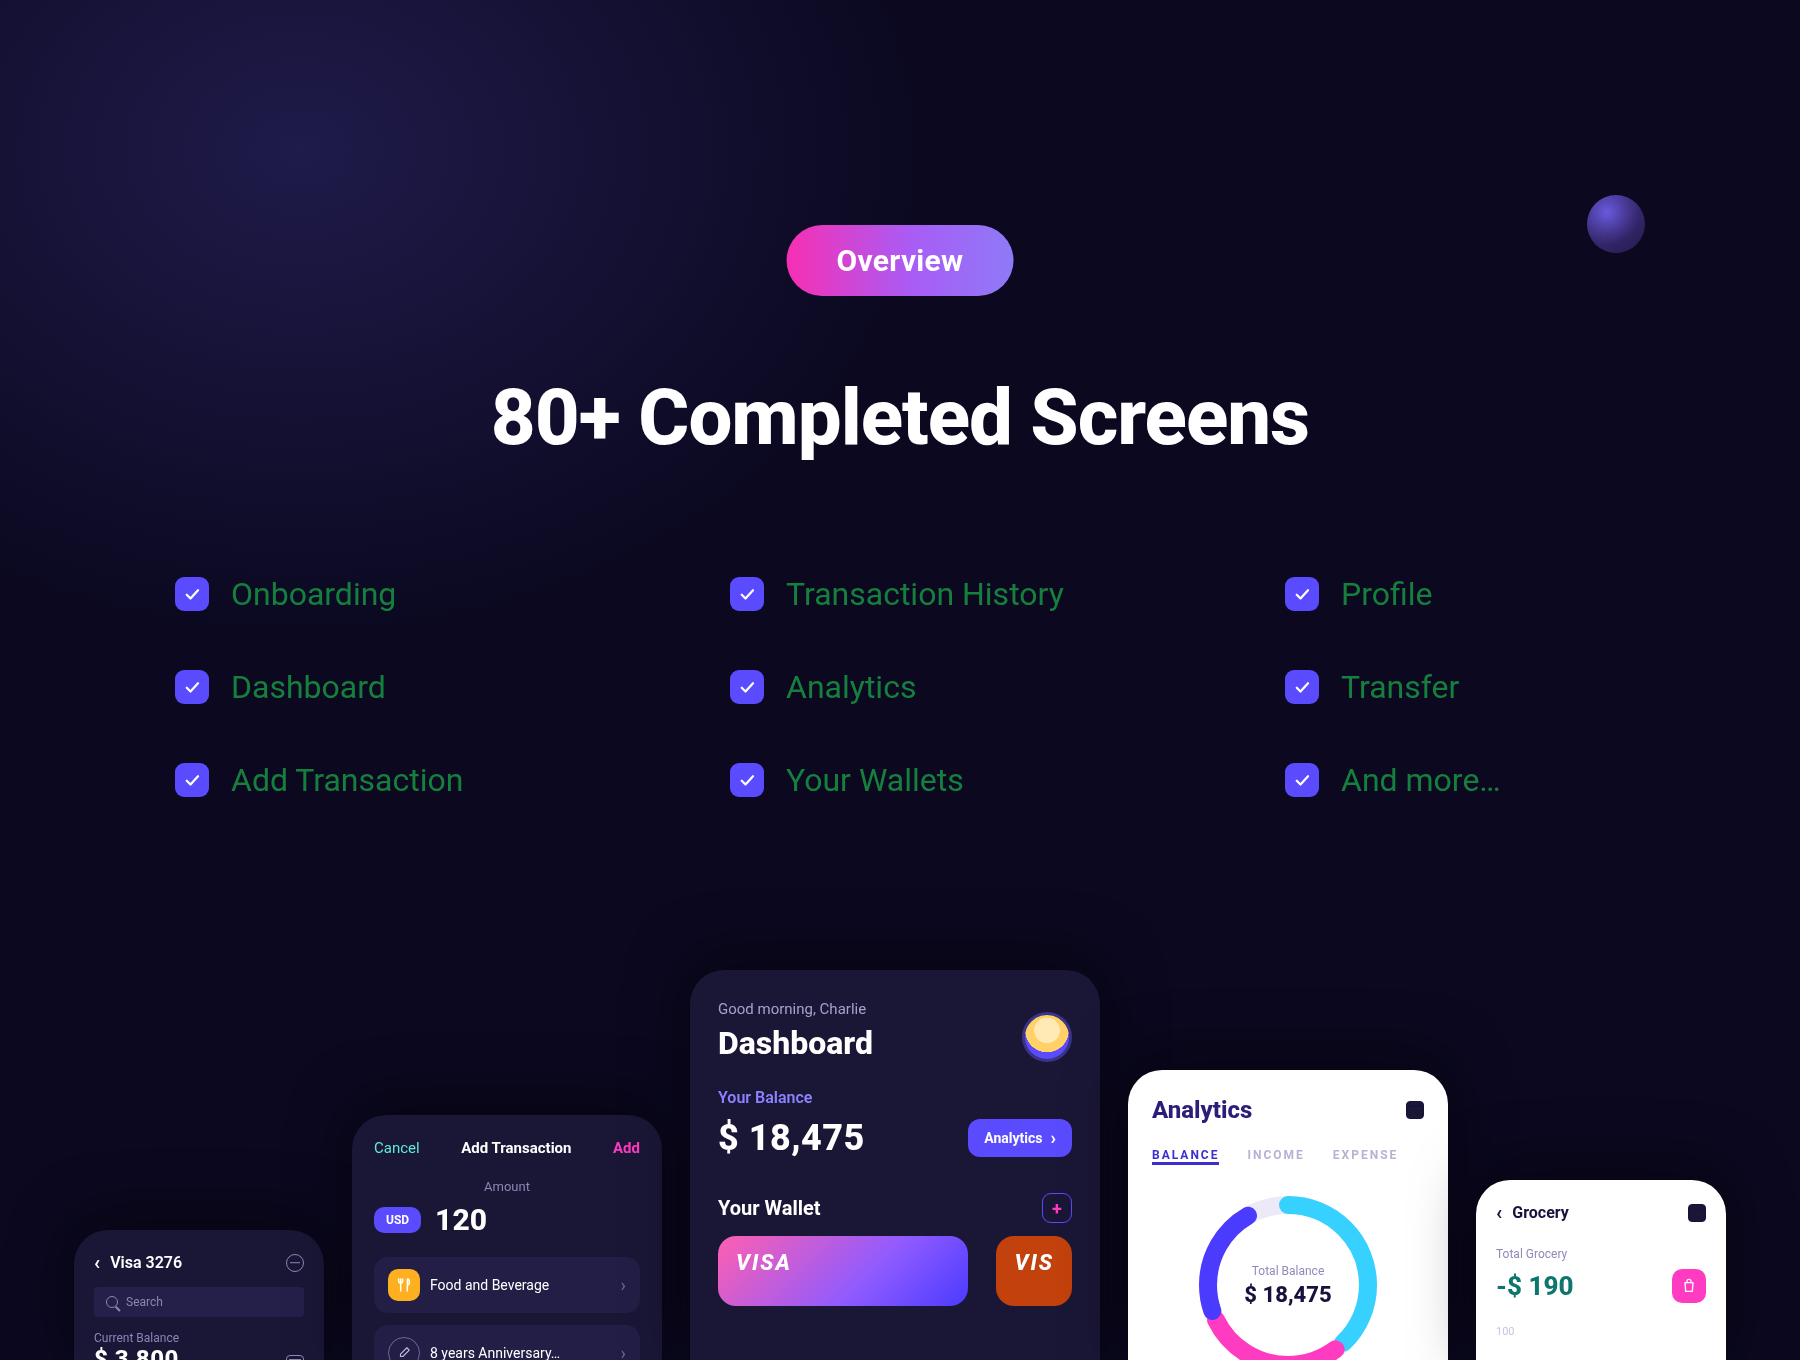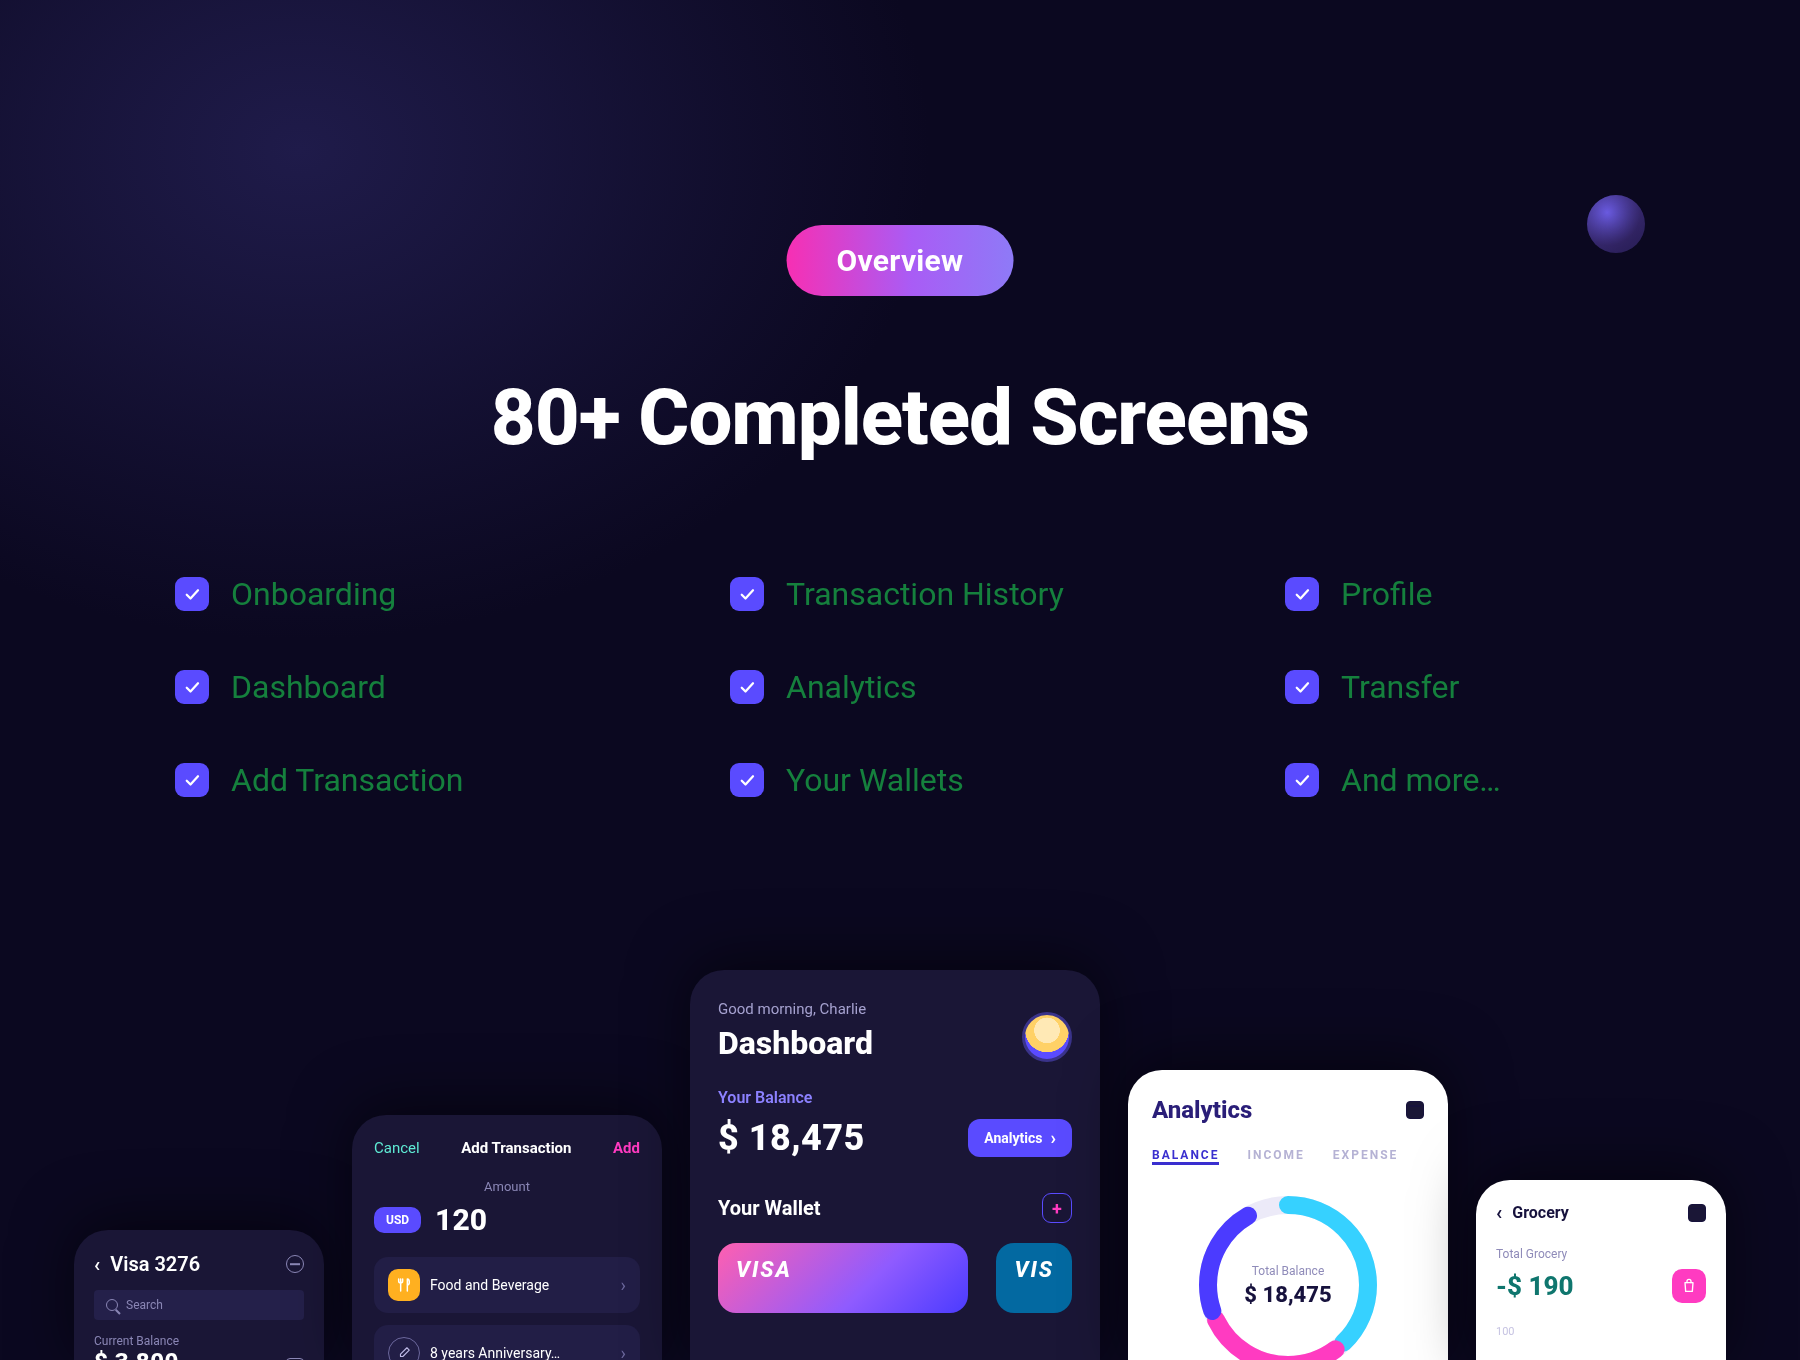--- a/index.html
+++ b/index.html
@@ -68,21 +68,21 @@
     border-radius: 34px 34px 0 0;
     box-shadow: 0 -10px 60px rgba(0,0,0,.5);
     overflow: hidden;
     flex-shrink: 0;
   }
   .dark { background: #1a1636; color: #fff; }
   .light { background: #fff; color: #1a1450; }
 
   
   .p1 { width: 250px; height: 140px; padding: 22px 20px; font-size: 14px; }
-  .p1 .row1 { display:flex; align-items:center; gap:10px; font-weight:600; font-size:20px; }
+  .p1 .row1 { display:flex; align-items:center; gap:10px; font-weight:600; font-size:16px; }
   .p1 .row1 .spacer{flex:1}
   .p1 .search { margin-top:14px; background:#24204a; border-radius:4px; padding:8px 12px; color:#8a86b5; font-size:12px; display:flex; align-items:center; gap:8px;}
   .p1 .cb { margin-top:14px; display:flex; justify-content:space-between; align-items:flex-end;}
   .p1 .cb-label{ color:#8a86b5; font-size:12px;}
   .p1 .cb-val{ font-size:24px; font-weight:800; letter-spacing:.5px;}
 
   
   .p2 { width: 310px; height: 255px; padding: 24px 22px; font-size: 14px; }
   .p2 .top { display:flex; justify-content:space-between; font-size:15px; }
   .p2 .top .title{ font-weight:700; color:#fff;}
@@ -104,24 +104,24 @@
   .p3 .hrow{ display:flex; justify-content:space-between; align-items:flex-end;}
   .p3 .h1{ font-size:32px; font-weight:800; margin-top:6px;}
   .p3 .avatar{ width:50px; height:50px; border-radius:50%; background:radial-gradient(circle at 50% 35%, #ffe9b5 0 35%, #ffd166 36% 60%, #5a4bff 61% 100%); border:3px solid #3a338a;}
   .p3 .bal-lbl{ color:#8c81ff; font-size:16px; margin-top:26px; font-weight:600;}
   .p3 .bal-row{ display:flex; justify-content:space-between; align-items:center; margin-top:10px;}
   .p3 .bal-val{ font-size:36px; font-weight:800; letter-spacing:.5px;}
   .p3 .ana-btn{ background:#5a4bff; border-radius:12px; padding:10px 16px; font-size:14px; font-weight:700; display:flex; align-items:center; gap:8px;}
   .p3 .wallet-row{ display:flex; justify-content:space-between; align-items:center; margin-top:34px;}
   .p3 .wallet-lbl{ font-size:20px; font-weight:700;}
   .p3 .plus{ width:30px; height:30px; border-radius:9px; border:1.5px solid #5a4bff; color:#ff3bc1; display:flex; align-items:center; justify-content:center; font-size:18px; font-weight:700;}
-  .p3 .cards{ display:flex; gap:28px; margin-top:20px;}
+  .p3 .cards{ display:flex; gap:28px; margin-top:13px;}
   .p3 .card{ flex:1; height:70px; border-radius:18px; padding:14px 18px; font-weight:800; font-style:italic; font-size:22px; letter-spacing:2px;}
   .p3 .card.a{ background:linear-gradient(135deg,#ff5fb0 0%, #8f5bff 60%, #4b3bff 100%);}
-  .p3 .card.b{ background:#0369a1; flex:0 0 60px;}
+  .p3 .card.b{ background:#c2410c; flex:0 0 60px;}
 
   
   .p4 { width: 320px; height: 300px; padding: 26px 24px; }
   .p4 .hrow{ display:flex; justify-content:space-between; align-items:center;}
   .p4 .h1{ font-size:24px; font-weight:800; color:#2a1e78;}
   .p4 .tabs{ display:flex; gap:28px; margin-top:24px; font-size:12px; letter-spacing:2px; font-weight:700;}
   .p4 .tab{ color:#b5b2d4; }
   .p4 .tab.active{ color:#3a2fcf; border-bottom:3px solid #3a2fcf;}
   .p4 .ring{ position:relative; width:200px; height:200px; margin:20px auto 0;}
   .p4 .ring svg{ width:100%; height:100%; transform:rotate(-90deg);}

